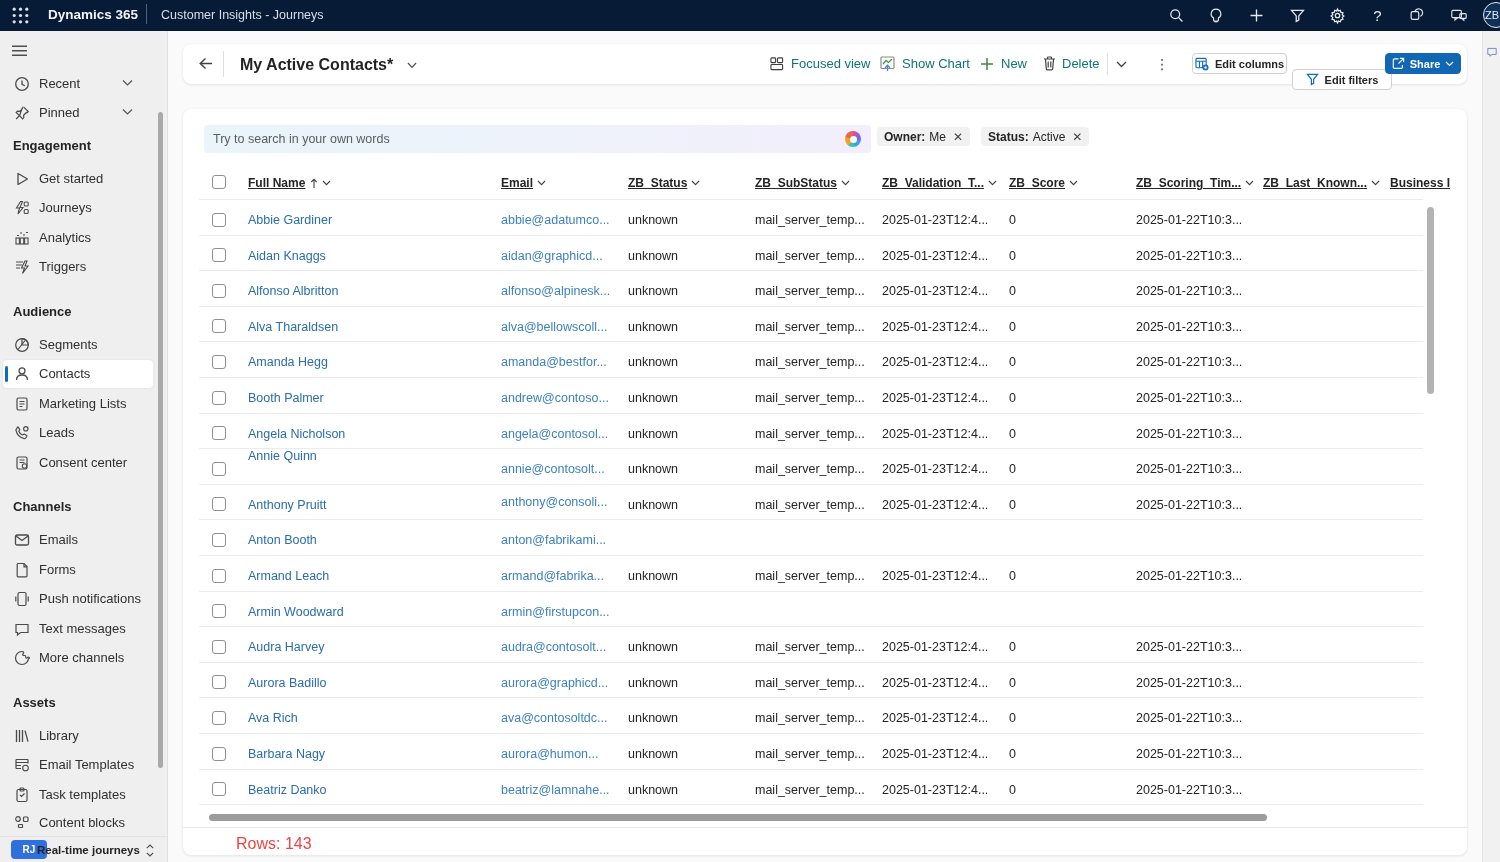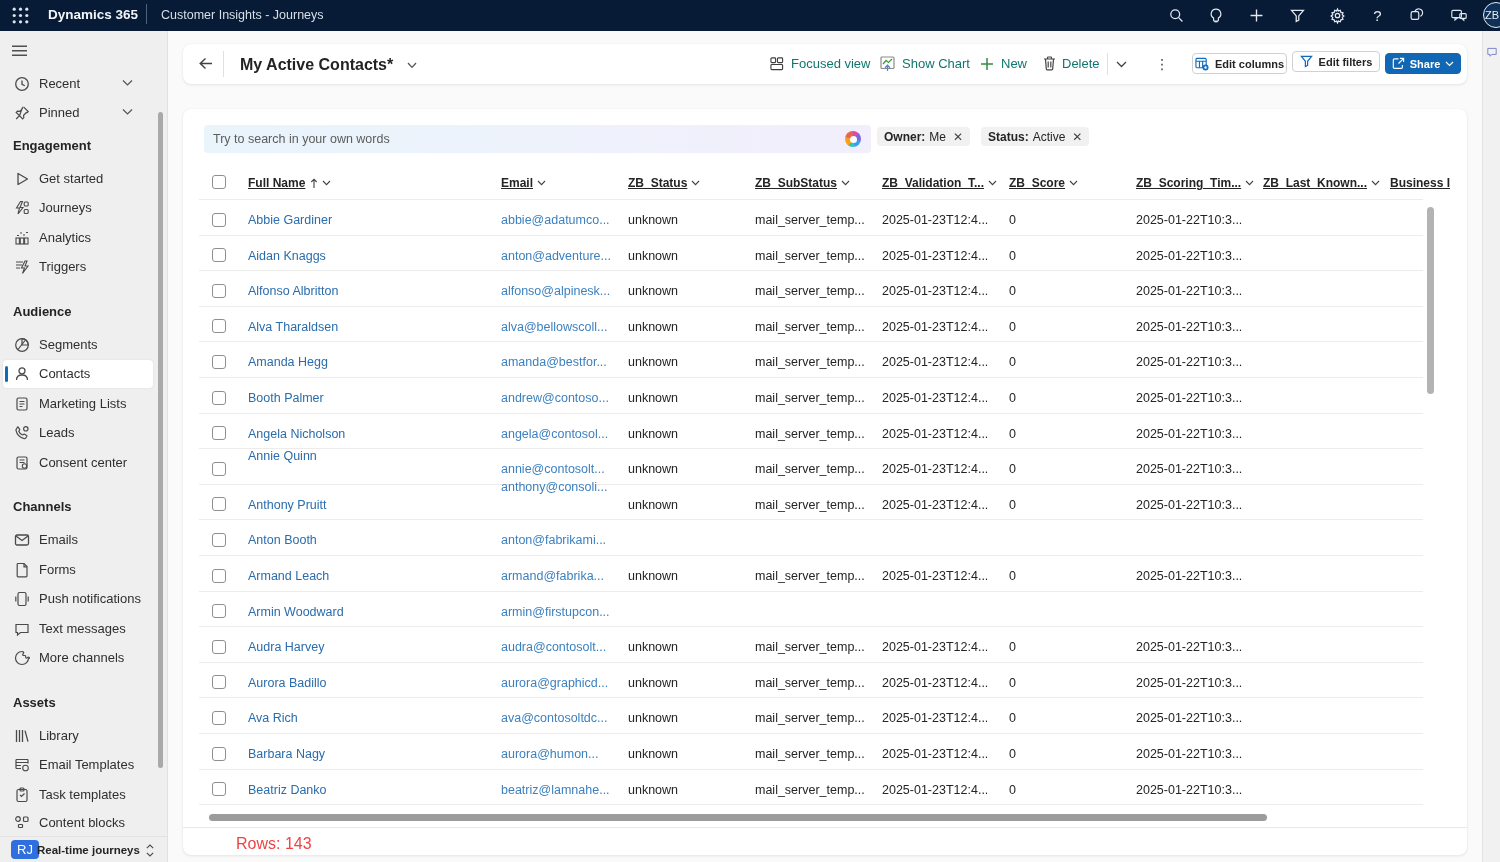--- a/index.html
+++ b/index.html
@@ -15,21 +15,21 @@
   #sidebar { position:absolute; left:0; top:31px; width:168px; height:831px; background:#efefef; border-right:1px solid #e1e1e1; }
   .navitem { position:absolute; left:0; width:156px; height:29px; display:flex; align-items:center; font-size:13px; color:#2f2f2f; }
   .navitem .ic { width:16px; height:16px; margin-left:14px; flex:none; color:#4a4a4a; }
   .navitem .lbl { margin-left:9px; white-space:nowrap; }
   .navhdr { position:absolute; left:13px; font-size:13px; font-weight:700; color:#242424; }
   .chev { position:absolute; color:#555; }
   #selContacts { position:absolute; left:3px; top:360px; width:150px; height:28px; background:#fff; border-radius:4px; box-shadow:0 0 2px rgba(0,0,0,.10); }
   #selContacts .bar { position:absolute; left:1.5px; top:6px; width:3px; height:16px; background:#0f6cbd; border-radius:2px; }
   #sbScroll { position:absolute; left:158px; top:112px; width:5px; height:656px; background:#a9a9a9; border-radius:3px; }
   #sbBottom { position:absolute; left:0; top:836px; width:167px; height:26px; background:#efefef; border-top:1px solid #e3e3e3; }
-  #sbBottom .rj { position:absolute; left:11px; top:3px; width:28px; height:19px; background:#2f6fde; border-radius:4px; color:#fff; font-size:13px; font-weight:400; display:flex; align-items:center; justify-content:center; }
+  #sbBottom .rj { position:absolute; left:11px; top:3px; width:36px; height:19px; background:#2f6fde; border-radius:4px; color:#fff; font-size:10px; font-weight:700; display:flex; align-items:center; justify-content:center; }
   #sbBottom .t { position:absolute; left:37px; top:7px; font-size:11.5px; font-weight:700; color:#242424; }
   
   #rightstrip { position:absolute; left:1482px; top:31px; width:18px; height:831px; background:#f1f1f1; border-left:1px solid #e3e3e3; }
   .card { position:absolute; background:#fff; border-radius:8px; box-shadow:0 1px 3px rgba(0,0,0,.09), 0 0 1px rgba(0,0,0,.07); }
   #cmdbar { left:183px; top:44px; width:1284px; height:40px; }
   #gridcard { left:183px; top:109px; width:1284px; height:746px; }
   .cmdtxt { font-size:13px; color:#0f766e; }
   .btn { position:absolute; display:flex; align-items:center; justify-content:center; border:1px solid #d1d1d1; border-radius:4px; background:#fff; font-size:11px; font-weight:700; color:#242424; white-space:nowrap; }
   
   #searchbox { position:absolute; left:21px; top:16px; width:667px; height:28px; border-radius:4px; background:linear-gradient(90deg,#e9f4fb 0%,#eef2fb 55%,#f2eefb 100%); }
@@ -340,21 +340,21 @@
   <div class="abs" style="left:972px;top:14px;font-size:14px;color:#424242;line-height:13px;">⋮</div>
   <div class="btn" style="left:1009px;top:9px;width:95px;height:21px;">
     <svg width="14" height="14" viewBox="0 0 15 15" fill="none" stroke="#0f6cbd" stroke-width="1.2" style="margin-right:6px">
         <rect x="1" y="1.5" width="11" height="10" rx="1.2"></rect>
         <path d="M1 4.5 h11 M4.8 4.5 V11.5 M8.2 4.5 V11.5"></path>
         <circle cx="11.3" cy="11.3" r="2.6" fill="#fff"></circle>
         <circle cx="11.3" cy="11.3" r="1.9" fill="none"></circle>
       </svg>
     Edit columns
   </div>
-  <div class="btn" style="left:1109px;top:7px;width:88px;height:21px;">
+  <div class="btn" style="left:1109px;top:25px;width:100px;height:21px;">
     <svg width="13" height="13" viewBox="0 0 14 14" fill="none" stroke="#0f6cbd" stroke-width="1.3" style="margin-right:6px">
         <path d="M1.5 1.5 h11 L8.2 6.8 v4.4 l-2.4 1.2 V6.8 Z"></path>
       </svg>
     Edit filters
   </div>
   <div class="btn" style="left:1202px;top:9px;width:76px;height:21px;background:#1267b4;border-color:#1267b4;color:#fff;font-weight:600;">
     <svg width="13" height="13" viewBox="0 0 14 14" fill="none" stroke="#fff" stroke-width="1.2" style="margin-right:5px">
         <path d="M7 2 H2.6 A1.2 1.2 0 0 0 1.4 3.2 V11 a1.2 1.2 0 0 0 1.2 1.2 H10 A1.2 1.2 0 0 0 11.2 11 V8.5"></path>
         <path d="M8.5 1.5 h4 v4 M12.3 1.7 L7 7"></path>
       </svg>
@@ -409,21 +409,21 @@
       <div class="cell namelink" style="left:65px;top:103.89999999999999px">Abbie Gardiner</div>
       <div class="cell maillink" style="left:318px;top:103.89999999999999px">abbie@adatumco...</div>
       <div class="cell" style="left:445px;top:103.89999999999999px">unknown</div>
       <div class="cell" style="left:572px;top:103.89999999999999px">mail_server_temp...</div>
       <div class="cell" style="left:699px;top:103.89999999999999px">2025-01-23T12:4...</div>
       <div class="cell" style="left:826px;top:103.89999999999999px">0</div>
       <div class="cell" style="left:953px;top:103.89999999999999px">2025-01-22T10:3...</div>
       <div class="rowline" style="top:125.6px"></div>
       <div class="cbx" style="left:29px;top:139.1px"></div>
       <div class="cell namelink" style="left:65px;top:139.5px">Aidan Knaggs</div>
-      <div class="cell maillink" style="left:318px;top:139.5px">anton@adventure...</div>
+      <div class="cell maillink" style="left:318px;top:139.5px">aidan@graphicd...</div>
       <div class="cell" style="left:445px;top:139.5px">unknown</div>
       <div class="cell" style="left:572px;top:139.5px">mail_server_temp...</div>
       <div class="cell" style="left:699px;top:139.5px">2025-01-23T12:4...</div>
       <div class="cell" style="left:826px;top:139.5px">0</div>
       <div class="cell" style="left:953px;top:139.5px">2025-01-22T10:3...</div>
       <div class="rowline" style="top:161.2px"></div>
       <div class="cbx" style="left:29px;top:174.7px"></div>
       <div class="cell namelink" style="left:65px;top:175.1px">Alfonso Albritton</div>
       <div class="cell maillink" style="left:318px;top:175.1px">alfonso@alpinesk...</div>
       <div class="cell" style="left:445px;top:175.1px">unknown</div>
@@ -472,21 +472,21 @@
       <div class="cell namelink" style="left:65px;top:340px">Annie Quinn</div>
       <div class="cell maillink" style="left:318px;top:353.1000000000001px">annie@contosolt...</div>
       <div class="cell" style="left:445px;top:353.1000000000001px">unknown</div>
       <div class="cell" style="left:572px;top:353.1000000000001px">mail_server_temp...</div>
       <div class="cell" style="left:699px;top:353.1000000000001px">2025-01-23T12:4...</div>
       <div class="cell" style="left:826px;top:353.1000000000001px">0</div>
       <div class="cell" style="left:953px;top:353.1000000000001px">2025-01-22T10:3...</div>
       <div class="rowline" style="top:374.80000000000007px"></div>
       <div class="cbx" style="left:29px;top:388.3px"></div>
       <div class="cell namelink" style="left:65px;top:388.70000000000005px">Anthony Pruitt</div>
-      <div class="cell maillink" style="left:318px;top:371px">anthony@consoli...</div>
+      <div class="cell maillink" style="left:318px;top:386px">anthony@consoli...</div>
       <div class="cell" style="left:445px;top:388.70000000000005px">unknown</div>
       <div class="cell" style="left:572px;top:388.70000000000005px">mail_server_temp...</div>
       <div class="cell" style="left:699px;top:388.70000000000005px">2025-01-23T12:4...</div>
       <div class="cell" style="left:826px;top:388.70000000000005px">0</div>
       <div class="cell" style="left:953px;top:388.70000000000005px">2025-01-22T10:3...</div>
       <div class="rowline" style="top:410.40000000000003px"></div>
       <div class="cbx" style="left:29px;top:423.90000000000003px"></div>
       <div class="cell namelink" style="left:65px;top:424.30000000000007px">Anton Booth</div>
       <div class="cell maillink" style="left:318px;top:424.30000000000007px">anton@fabrikami...</div>
       <div class="rowline" style="top:446.00000000000006px"></div>

